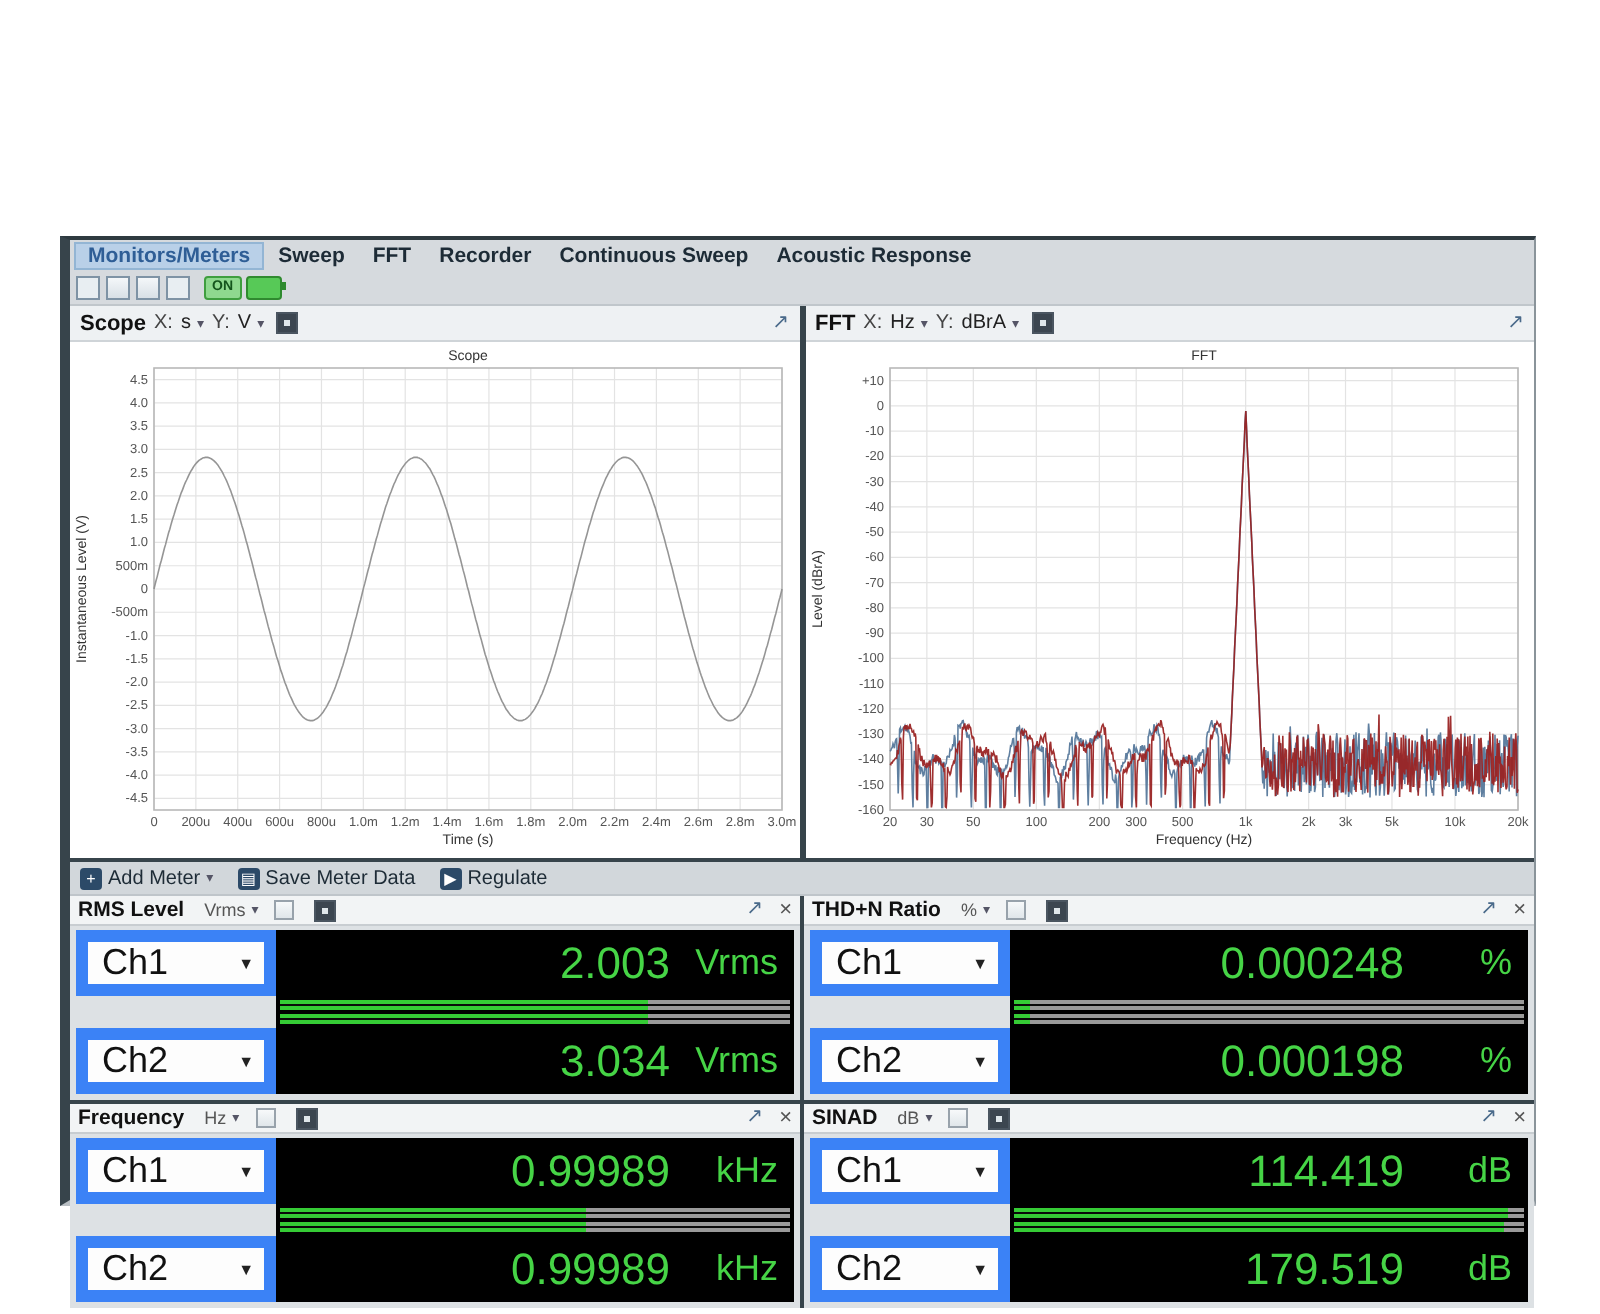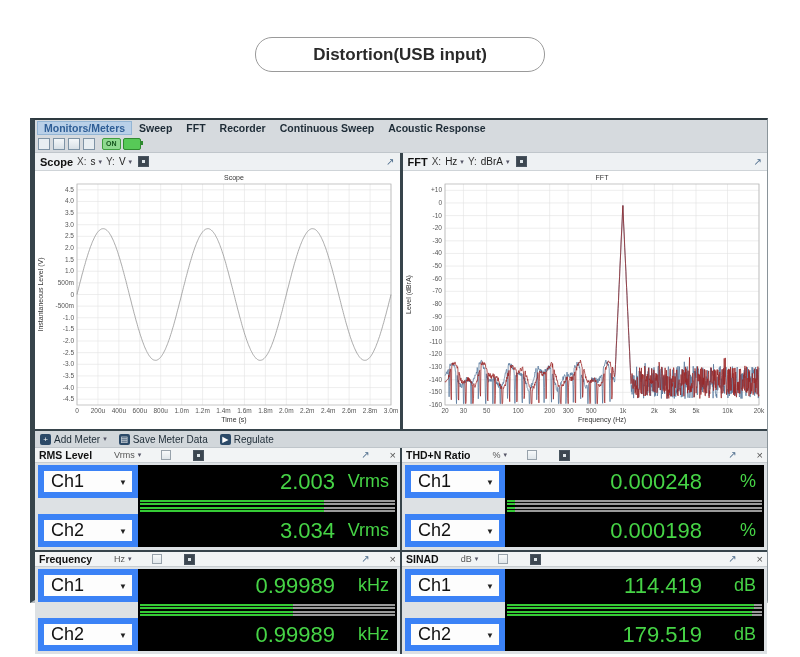--- a/index.html
+++ b/index.html
@@ -43,44 +43,41 @@
   .plot-svg{flex:1;width:100%;display:block;}
 
   .divider-h{height:2px;background:#37444b;flex:0 0 auto;}
 
   .meter-toolbar{height:16px;display:flex;align-items:center;background:#d2d7db;gap:12px;padding-left:5px;font-size:10px;color:#1d2b36;border-bottom:1px solid #bfc5ca;flex:0 0 auto;}
   .tb-btn{display:flex;align-items:center;gap:3px;cursor:default;}
   .tb-icon{width:11px;height:11px;background:#2c4a68;color:#fff;font-size:8px;line-height:11px;text-align:center;border-radius:2px;}
 
   .meters-grid{flex:1;display:grid;grid-template-columns:1fr 1fr;grid-template-rows:1fr 1fr;gap:2px;background:#37444b;}
   .meter-panel{background:#dde1e4;display:flex;flex-direction:column;min-width:0;}
-  .meter-header{height:14px;display:flex;align-items:center;background:#f2f4f5;border-bottom:1px solid #c8cdd1;padding:0 4px;gap:20px;flex:0 0 auto;}
+  .meter-header{height:14px;display:flex;align-items:center;background:#f2f4f5;border-bottom:1px solid #c8cdd1;padding:0 4px;gap:8px;flex:0 0 auto;}
   .meter-title{font-weight:bold;color:#111;font-size:10.5px;}
   .unit-dd{font-size:9px;color:#555;display:flex;align-items:center;gap:3px;margin-left:2px;cursor:default;}
   .mh-icon{width:10px;height:10px;border:1px solid #98a2ab;background:linear-gradient(#f7f9fa,#e0e6ea);box-sizing:border-box;cursor:default;}
   .meter-body{flex:1;display:flex;flex-direction:column;padding:2px 3px 3px 3px;}
   .ch-row{display:flex;flex:1;align-items:stretch;min-height:0;}
   .ch-label{width:100px;background:#fdfdfd;display:flex;align-items:flex-end;padding-left:7px;font-size:18px;color:#111;position:relative;border:6px solid #3b82f6;box-sizing:border-box;cursor:default;}
   .ch-dd{position:absolute;right:5px;top:50%;transform:translateY(-50%);font-size:8px;color:#222;}
   .ch-display{flex:1;background:#000;display:flex;align-items:center;justify-content:flex-end;padding:0 8px;min-width:0;}
   .ch-value{color:#46d446;font-size:22px;white-space:nowrap;}
   .ch-unit{color:#46d446;font-size:18px;width:54px;text-align:right;white-space:nowrap;}
   .bars{height:16px;margin-left:100px;background:#000;display:flex;flex-direction:column;justify-content:center;gap:2px;padding:0 2px;flex:0 0 auto;}
   .bar-track{height:5px;background:#9a9a9a;position:relative;}
   .bar-track::after{content:"";position:absolute;left:0;right:0;top:2px;height:1px;background:#0a0a0a;}
   .bar-fill{height:100%;background:#35cb35;}
 </style>
 </head>
 <body>
 
 <div class="page">
 
-  <div class="title-pill">
-    <span>Distortion(USB input)</span>
-  </div>
 
   <div class="app-window">
 
     <div class="tabbar">
       <span class="tab active">Monitors/Meters</span>
       <span class="tab">Sweep</span>
       <span class="tab">FFT</span>
       <span class="tab">Recorder</span>
       <span class="tab">Continuous Sweep</span>
       <span class="tab">Acoustic Response</span>

